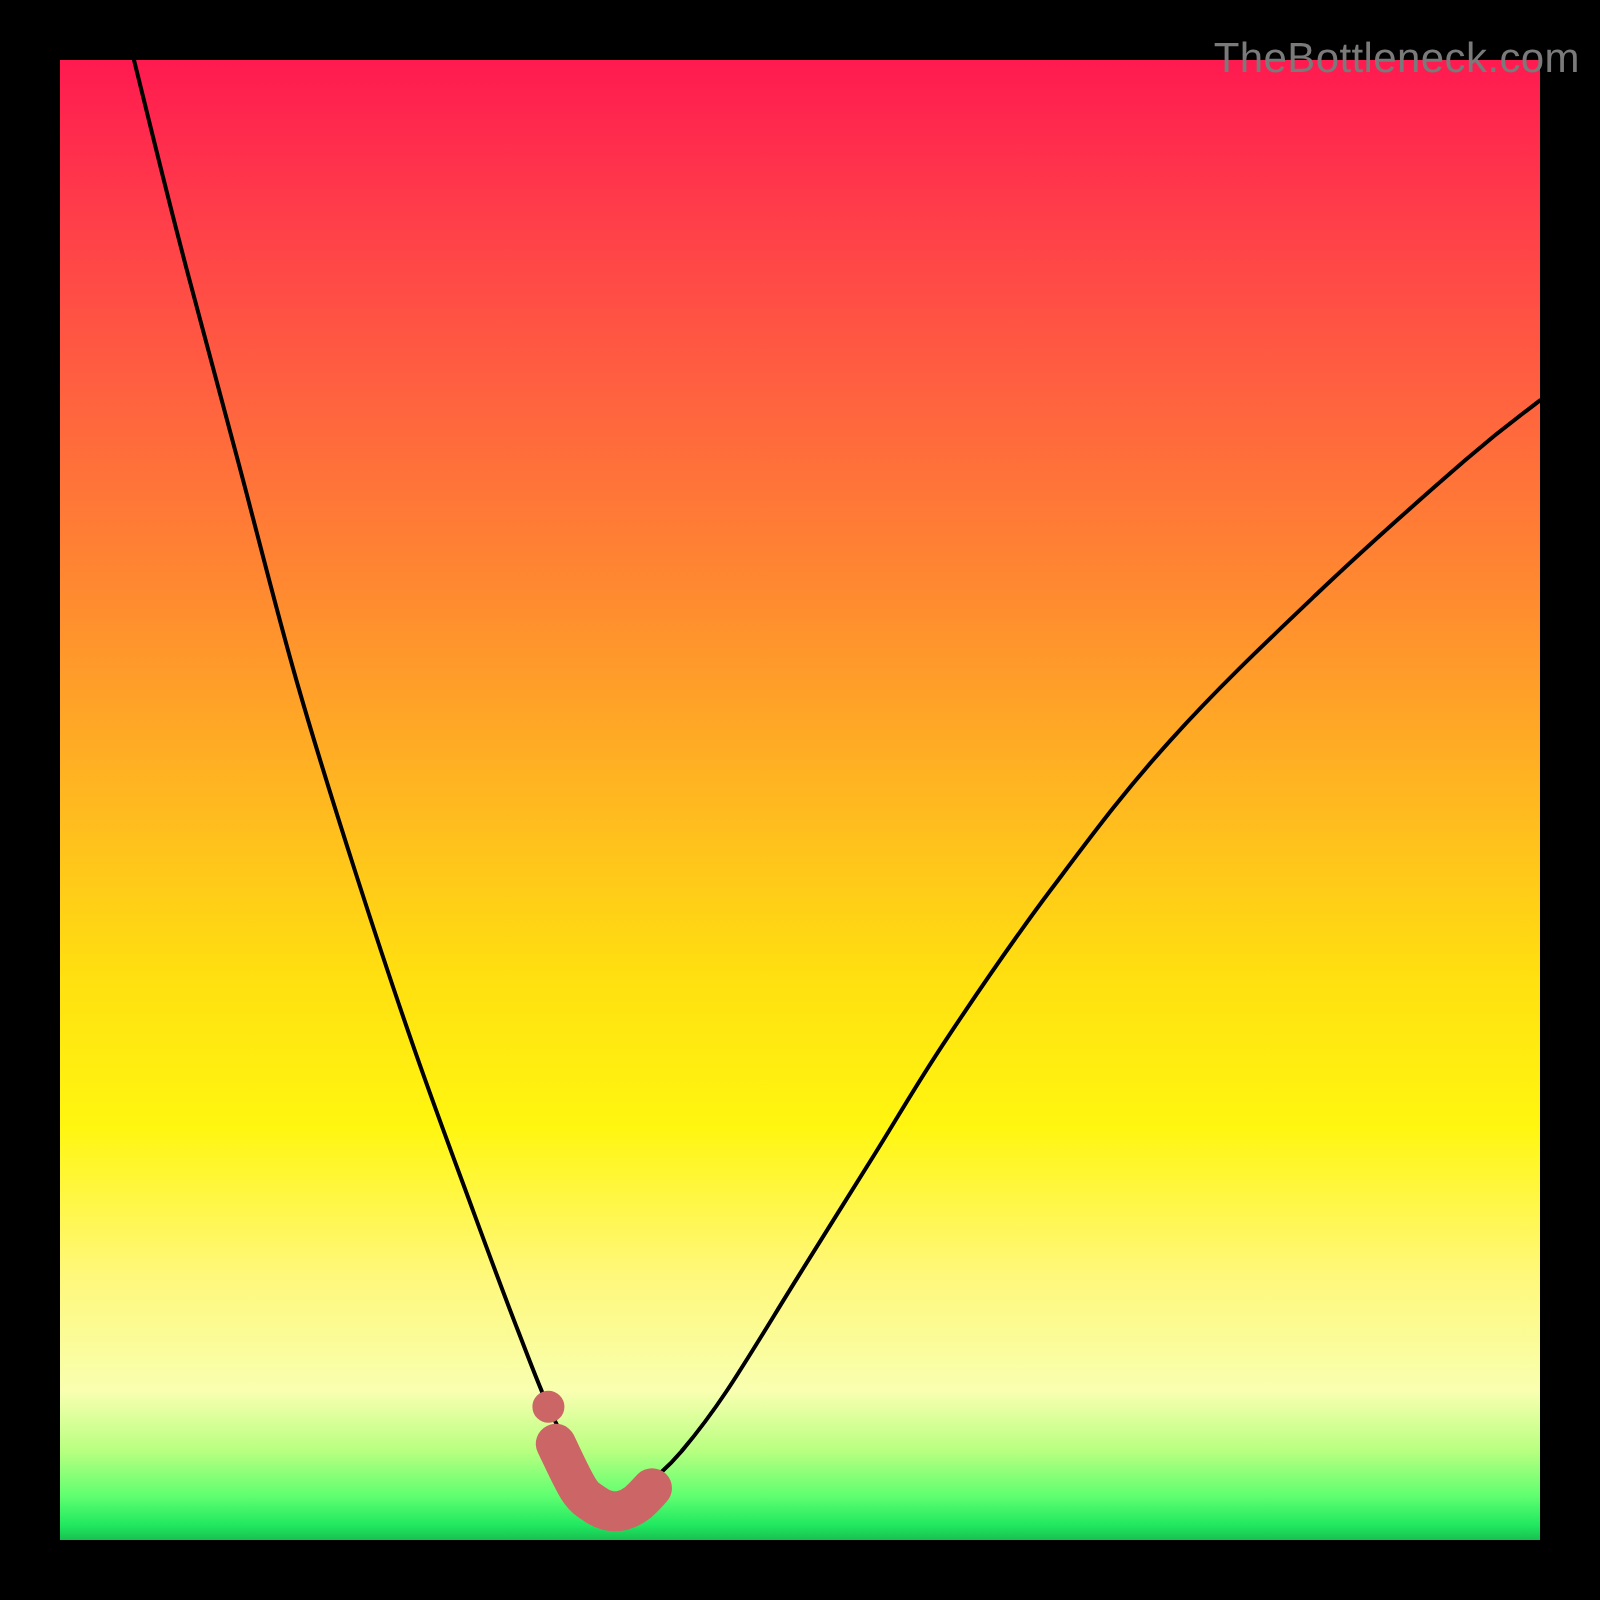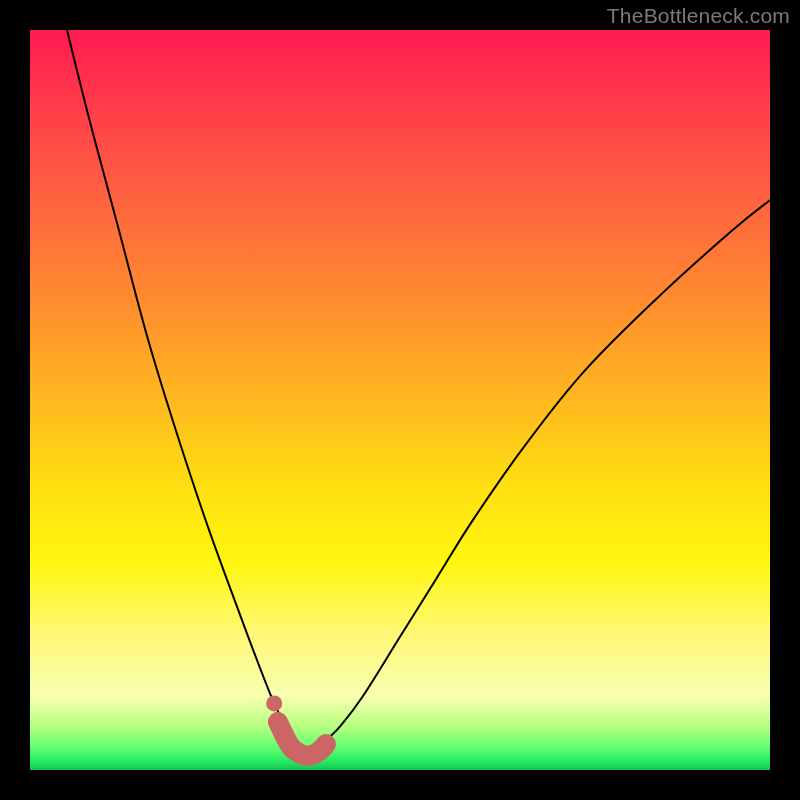--- a/index.html
+++ b/index.html
@@ -36,21 +36,21 @@
       #fff87a 82%,
       #f8ffb0 90%,
       #b8ff80 94%,
       #60ff70 97%,
       #20e860 99%,
       #18c050 100%
     );
   }
   .watermark {
     position: absolute;
-    top: 4px;
+    top: 18px;
     right: 10px;
     color: #7a7a7a;
     font-size: 21px;
     font-weight: 500;
     letter-spacing: 0.2px;
     user-select: none;
   }
   svg.curve {
     position: absolute;
     top: 0; left: 0;

